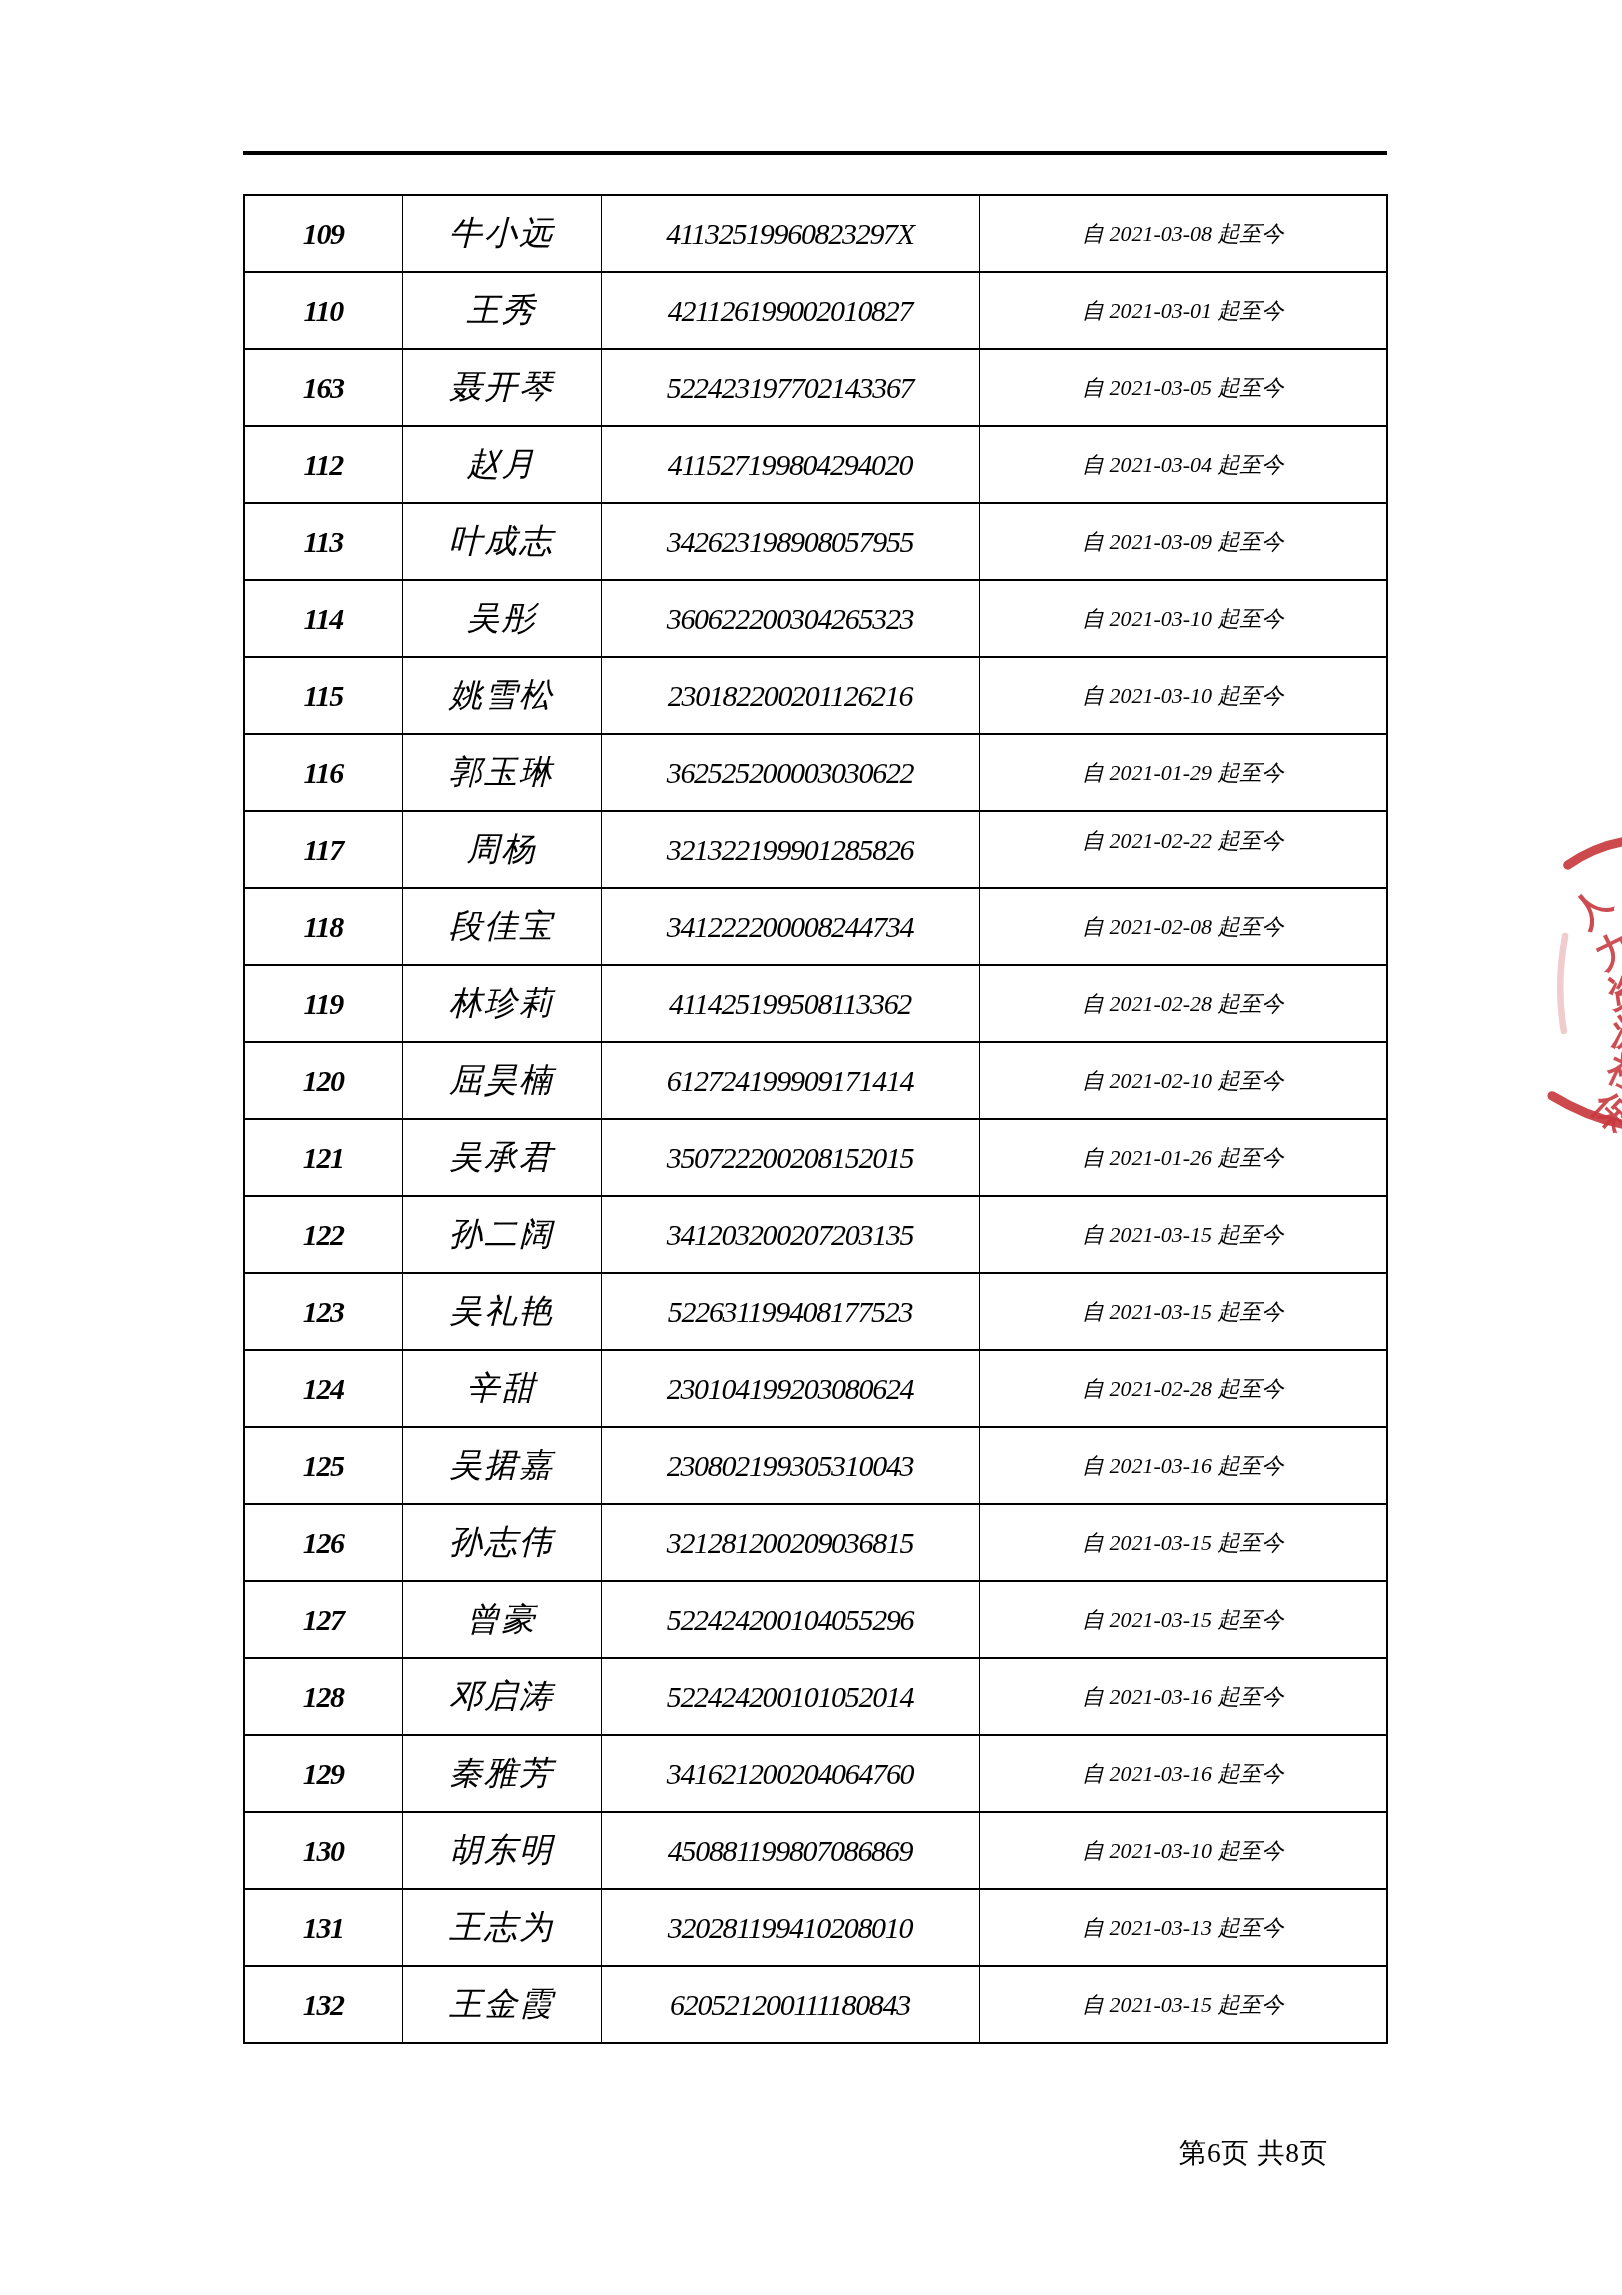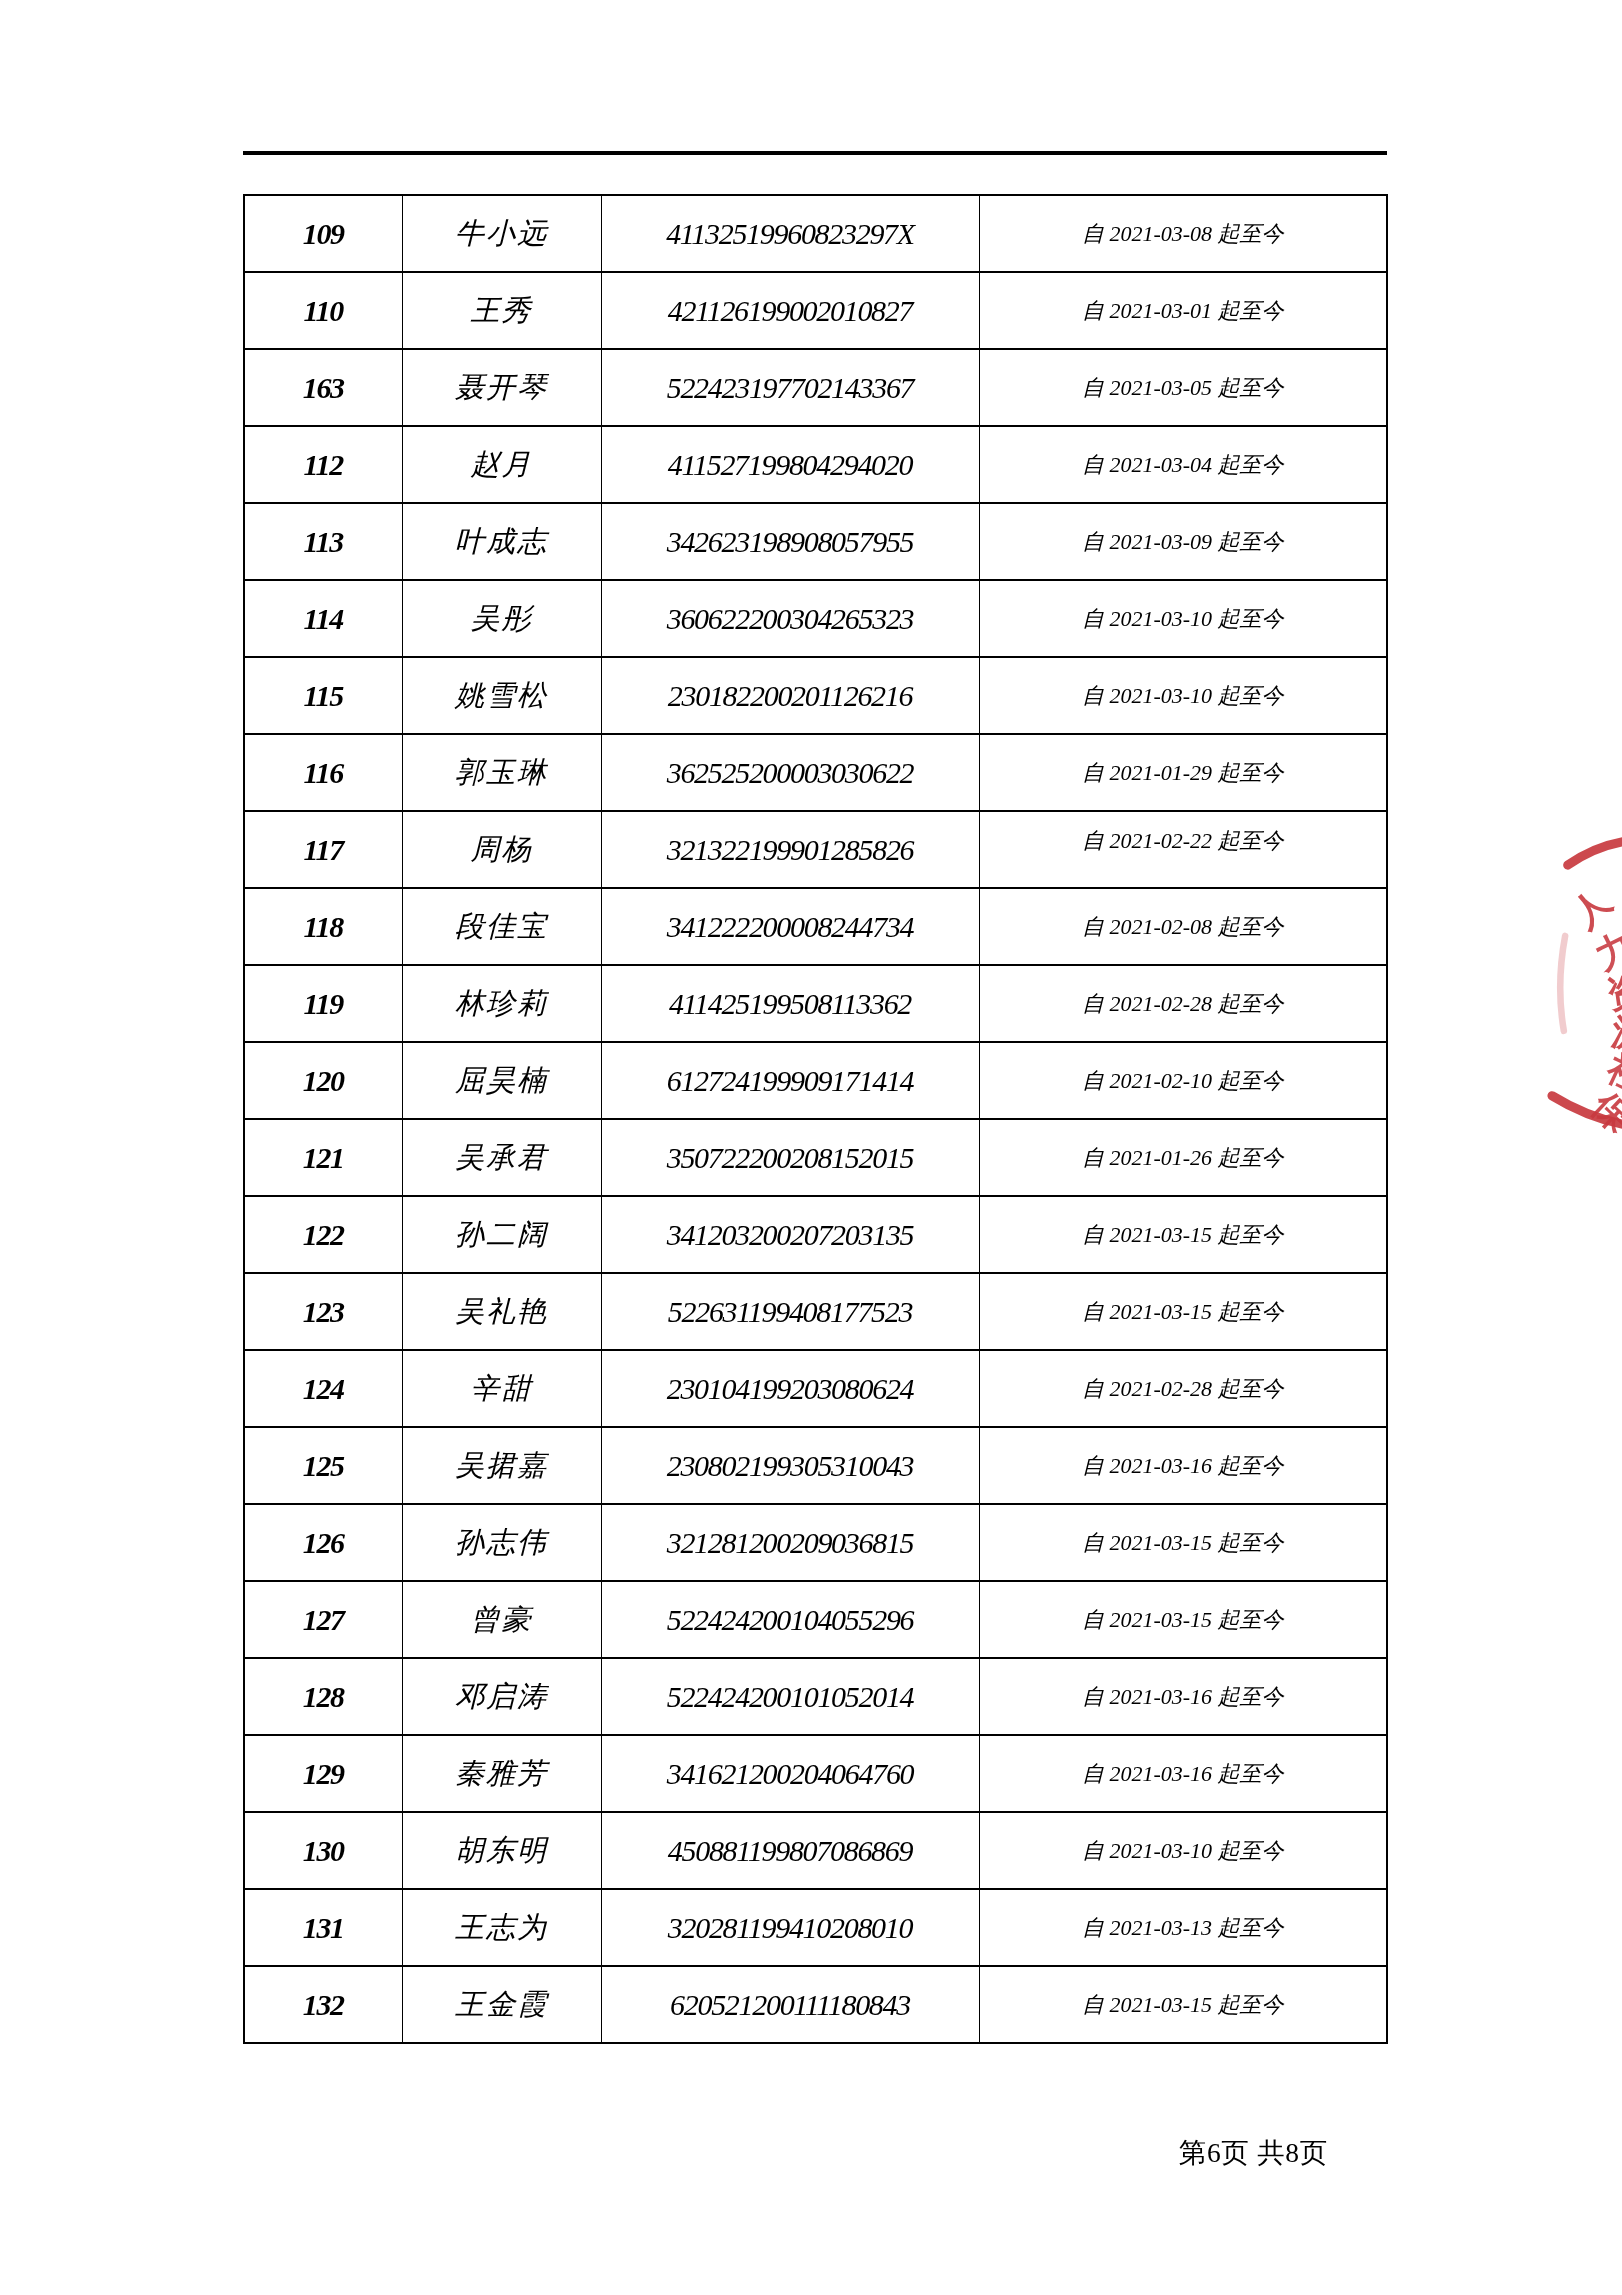--- a/index.html
+++ b/index.html
@@ -23,21 +23,21 @@
   }
   table.roster td{
     border-left:1.3px solid #000;
     border-top:2px solid #000;
     text-align:center;vertical-align:middle;
     overflow:hidden;white-space:nowrap;
     padding:0;
   }
   table.roster tr{height:77px;font-style:italic;}
   td.c-num{font-weight:bold;font-size:30px;letter-spacing:-1.3px;padding-left:30px;}
-  td.c-name{font-size:29px;letter-spacing:2px;}
+  td.c-name{font-size:33px;letter-spacing:2px;}
   td.c-id{font-size:30px;letter-spacing:-1.3px;}
   td.c-date{font-size:22px;}
   td.c-date.v-top{vertical-align:top;padding-top:14px;}
   .footer{
     position:absolute;left:1047px;top:2135px;width:281px;
     text-align:right;font-size:27.5px;letter-spacing:0.7px;
   }
   .stamp{
     position:absolute;left:1544px;top:831px;
     width:79px;height:308px;

